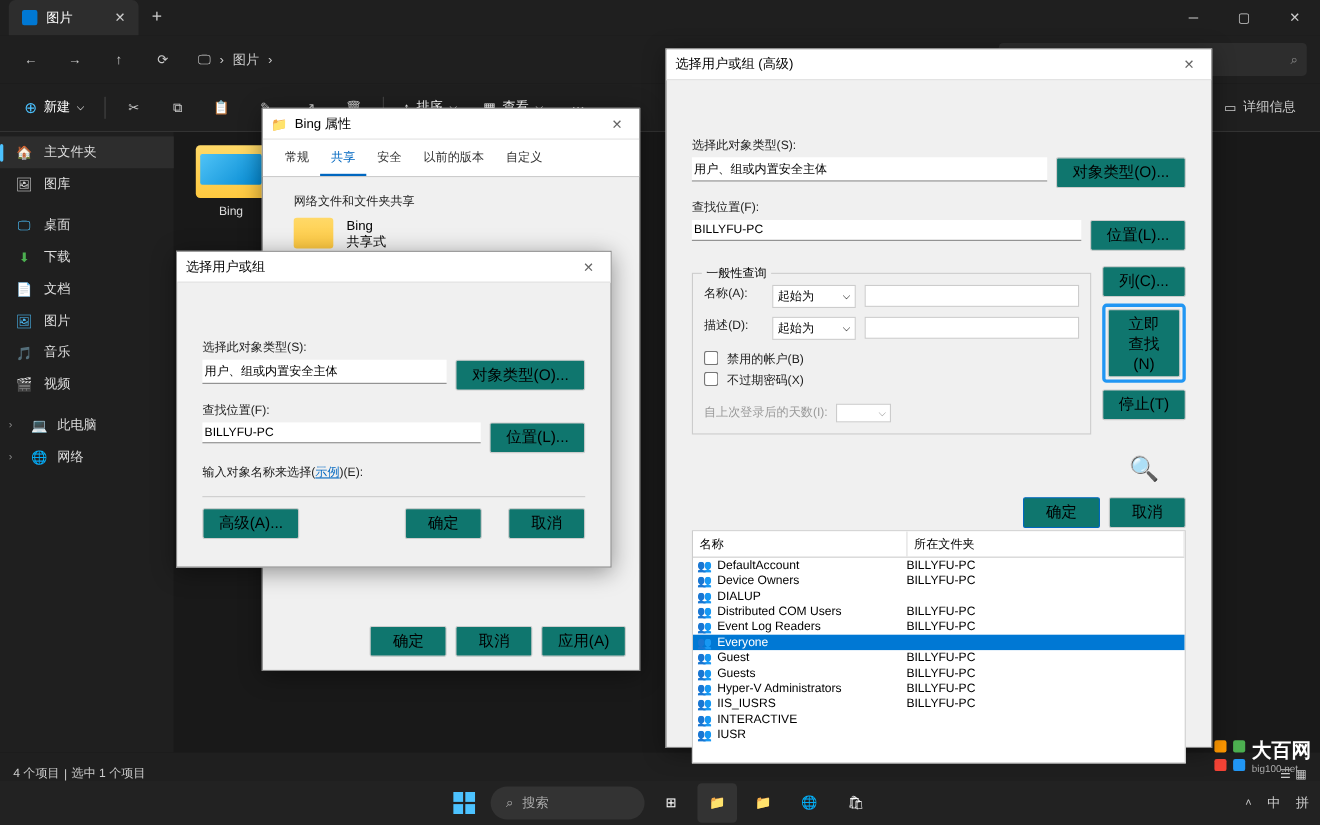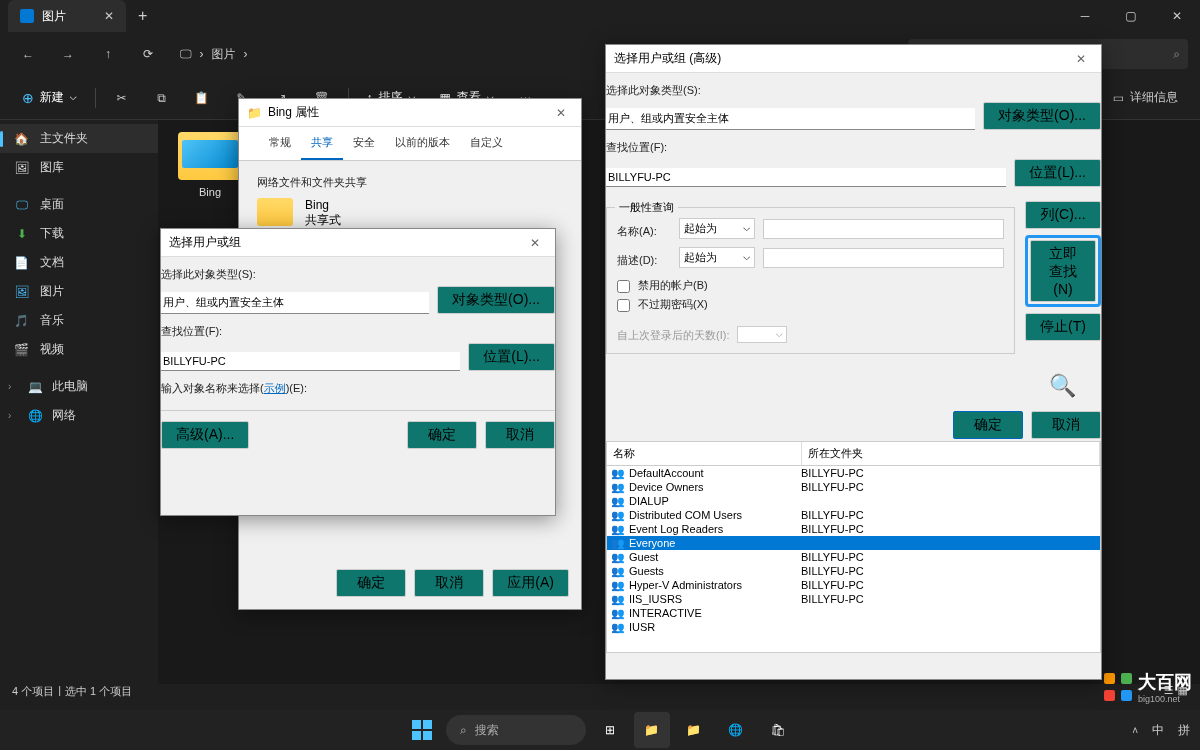--- a/index.html
+++ b/index.html
@@ -41,55 +41,55 @@
 .side-group { display: flex; align-items: center; gap: 8px; padding: 6px 8px; color: #ddd; }
 .chev { color: #888; font-size: 10px; width: 12px; }
 
 .content { flex: 1; background: #191919; padding: 12px; }
 .folder-tile { width: 80px; text-align: center; }
 .folder-img { width: 64px; height: 48px; background: linear-gradient(#ffd968, #ffc940); border-radius: 4px; margin: 0 auto; position: relative; }
 .folder-img::before { content: ""; position: absolute; top: 8px; left: 4px; right: 4px; height: 28px; background: linear-gradient(135deg, #4fc3f7, #0288d1); border-radius: 2px; }
 .folder-label { margin-top: 6px; color: #ddd; font-size: 11px; }
 
 
-.statusbar { position: absolute; bottom: 40px; left: 0; right: 0; height: 26px; background: #1f1f1f; display: flex; align-items: flex-start; padding: 0 12px; color: #ccc; font-size: 11px; gap: 4px; }
+.statusbar { position: absolute; bottom: 40px; left: 0; right: 0; height: 26px; background: #1f1f1f; display: flex; align-items: flex-end; padding: 0 12px; color: #ccc; font-size: 11px; gap: 4px; }
 .statusbar .view-icons { margin-left: auto; display: flex; gap: 4px; }
 
 
 .taskbar { position: absolute; bottom: 0; left: 0; right: 0; height: 40px; background: #222; display: flex; align-items: center; justify-content: center; gap: 6px; }
 .taskbar-icon { width: 36px; height: 36px; display: flex; align-items: center; justify-content: center; border-radius: 4px; }
 .task-search { display: flex; align-items: center; gap: 8px; background: #333; border-radius: 16px; padding: 4px 14px; height: 30px; width: 140px; color: #aaa; }
 .taskbar-right { position: absolute; right: 10px; display: flex; align-items: center; gap: 14px; color: #ccc; font-size: 12px; }
 .tray-up { font-size: 10px; }
 
 
 .watermark { position: absolute; right: 8px; bottom: 46px; display: flex; align-items: center; gap: 6px; }
 .wm-logo { width: 28px; height: 28px; position: relative; }
 .wm-q { position: absolute; width: 11px; height: 11px; border-radius: 2px; }
 .wm-text { font-weight: bold; font-size: 18px; color: #fff; }
 .wm-sub { font-size: 9px; color: #aaa; }
 
 
 .dialog { position: absolute; background: #f0f0f0; border: 1px solid #888; color: #000; box-shadow: 0 4px 20px rgba(0,0,0,0.4); }
 .dlg-title { height: 28px; background: #fff; display: flex; align-items: center; padding: 0 8px; font-size: 12px; border-bottom: 1px solid #ddd; }
 .dlg-close { margin-left: auto; width: 24px; text-align: center; color: #666; }
-.dlg-body { padding: 10px 0; font-size: 11px; }
-.dlg-tabs { display: flex; gap: 0; border-bottom: 1px solid #ccc; padding: 0 20px; background: #fff; }
+.dlg-body { padding: 10px 23px; font-size: 11px; margin-top: 41px; }
+.dlg-tabs { display: flex; gap: 0; border-bottom: 1px solid #ccc; padding: 0 10px; background: #fff; }
 .dlg-tab { padding: 8px 10px; font-size: 11px; color: #333; }
 .dlg-tab.active { color: #0067c0; border-bottom: 2px solid #0067c0; }
 .btn { background: #0f766e; border: 1px solid #ccc; padding: 4px 14px; font-size: 14px; border-radius: 2px; min-width: 70px; text-align: center; }
 .btn.primary { border: 1px solid #0067c0; }
 .input-line { border-bottom: 1px solid #888; padding: 3px 2px; background: #fff; }
 .label { font-size: 11px; color: #222; }
-.row { display: flex; align-items: flex-end; gap: 8px; }
+.row { display: flex; align-items: flex-start; gap: 8px; }
 .textarea { border: 1px solid #888; background: #fff; height: 100px; }
 
 
 #dlg-props { left: 238px; top: 98px; width: 344px; height: 512px; }
-.share-body { padding: 14px 18px; }
+.share-body { padding: 14px 28px; }
 .share-folder { display: flex; gap: 12px; align-items: flex-start; margin-top: 8px; }
 .share-folder-icon { width: 36px; height: 28px; background: linear-gradient(#ffd968, #ffc940); border-radius: 3px; }
 
 
 #dlg-select { left: 160px; top: 228px; width: 396px; height: 288px; }
 
 
 #dlg-adv { left: 605px; top: 44px; width: 497px; height: 636px; }
 .fieldset { border: 1px solid #ccc; padding: 10px; margin-top: 6px; position: relative; }
 .fieldset-label { position: absolute; top: -8px; left: 8px; background: #f0f0f0; padding: 0 4px; font-size: 11px; }
@@ -314,21 +314,21 @@
       <div class="btn">对象类型(O)...</div>
     </div>
     <div class="label" style="margin-top:10px">查找位置(F):</div>
     <div class="row" style="margin-top:4px">
       <div class="input-line" style="flex:1">BILLYFU-PC</div>
       <div class="btn">位置(L)...</div>
     </div>
     <div class="label" style="margin-top:10px">
       <span>输入对象名称来选择(</span><a style="color:#0067c0;text-decoration:underline">示例</a><span>)(E):</span>
     </div>
-    <div style="border-top:1px solid #ccc;margin-top:14px;padding-top:10px;display:flex;gap:8px">
+    <div style="border-top:1px solid #ccc;margin-top:14px;padding-top:10px;display:flex;gap:24px">
       <div class="btn">高级(A)...</div>
       <div style="flex:1"></div>
       <div class="btn">确定</div>
       <div class="btn">取消</div>
     </div>
   </div>
 </div>
 
 <div class="dialog" id="dlg-adv">
   <div class="dlg-title">

